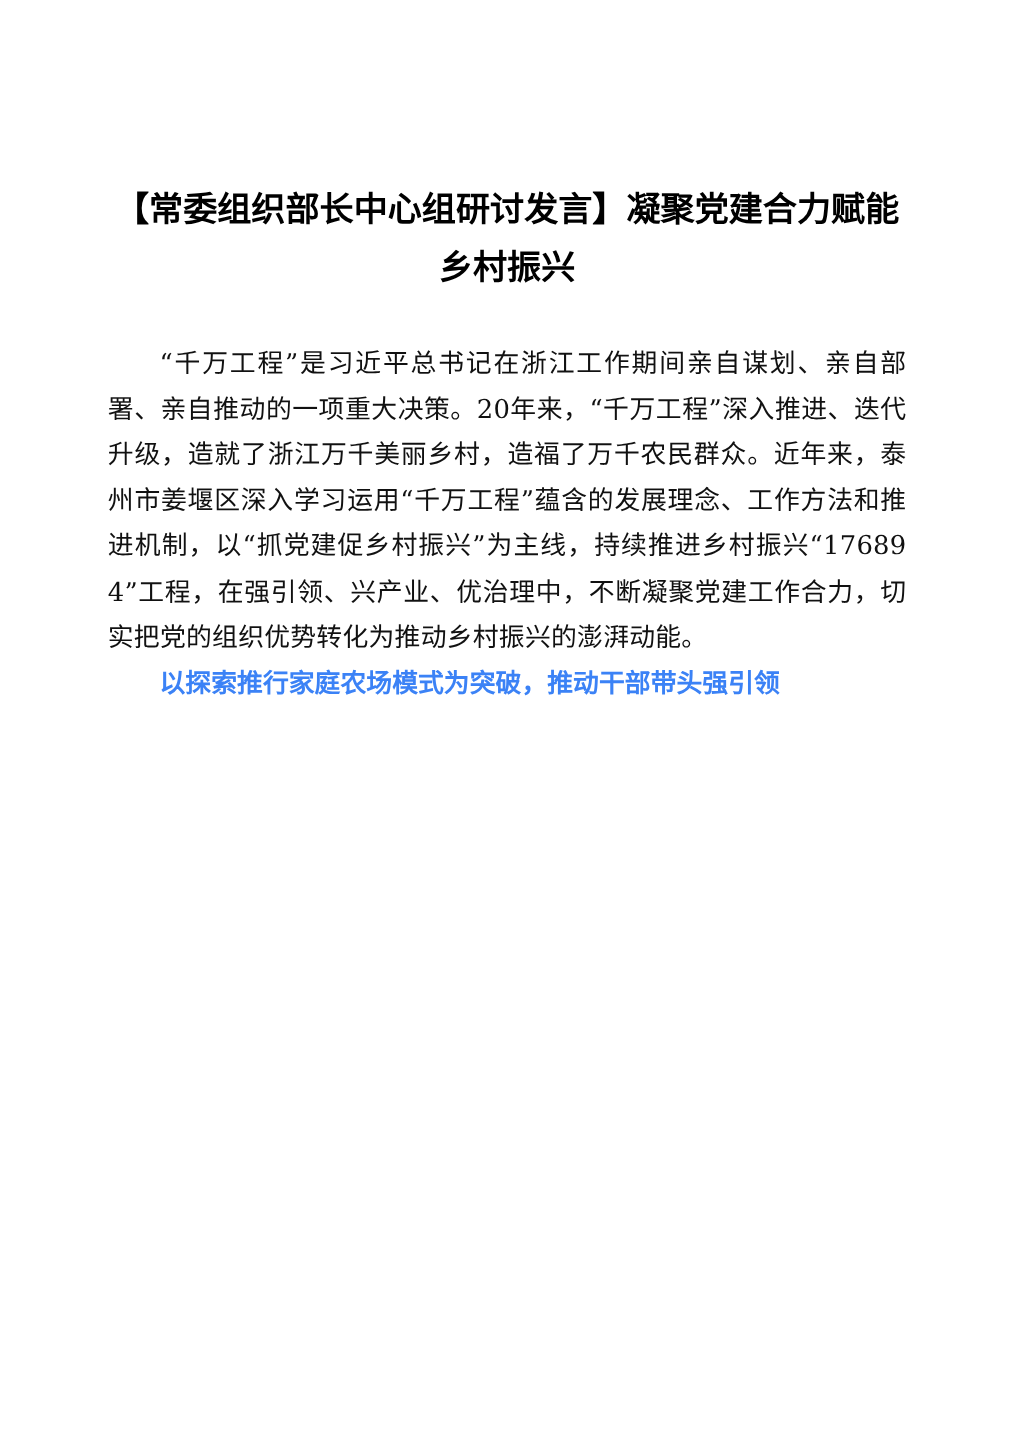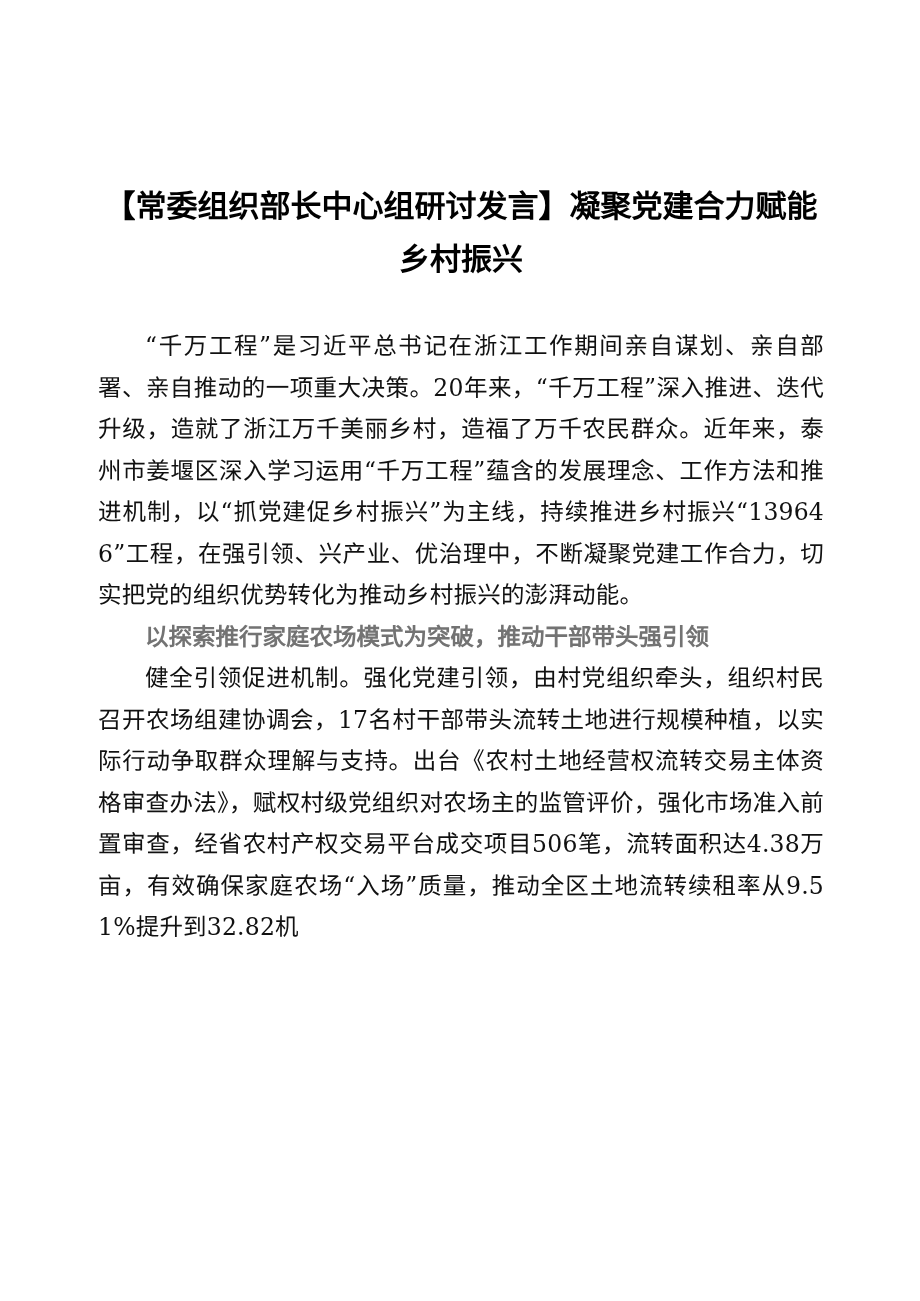--- a/index.html
+++ b/index.html
@@ -15,21 +15,21 @@
     height: 1301px;
     background: #ffffff;
     margin: 0 auto;
     overflow: hidden;
     box-sizing: border-box;
   }
 
   .doc-body {
     position: absolute;
     left: 98px;
-    top: 16px;
+    top: 0;
     width: 726px;
   }
 
   
   .doc-title {
     font-family: "Liberation Sans", "DejaVu Sans", sans-serif;
     font-weight: 700;
     font-size: 31px;
     line-height: 53px;
     color: #000000;
@@ -62,37 +62,36 @@
   .para.tight {
     margin-top: 0;
   }
 
   
   .section-heading {
     font-family: "Liberation Sans", "DejaVu Sans", sans-serif;
     font-weight: 700;
     font-size: 23.5px;
     line-height: 41.5px;
-    color: #737373;
+    color: #3b82f6;
     text-indent: 47px;
     margin: 0;
     text-align: left;
     word-break: break-all;
   }
 </style>
 </head>
 <body>
 
 <div class="page">
   <div class="doc-body">
 
     <h1 class="doc-title">【常委组织部长中心组研讨发言】凝聚党建合力赋能乡村振兴</h1>
 
-    <p class="para first">“千万工程”是习近平总书记在浙江工作期间亲自谋划、亲自部署、亲自推动的一项重大决策。20年来，“千万工程”深入推进、迭代升级，造就了浙江万千美丽乡村，造福了万千农民群众。近年来，泰州市姜堰区深入学习运用“千万工程”蕴含的发展理念、工作方法和推进机制，以“抓党建促乡村振兴”为主线，持续推进乡村振兴“139646”工程，在强引领、兴产业、优治理中，不断凝聚党建工作合力，切实把党的组织优势转化为推动乡村振兴的澎湃动能。</p>
+    <p class="para first">“千万工程”是习近平总书记在浙江工作期间亲自谋划、亲自部署、亲自推动的一项重大决策。20年来，“千万工程”深入推进、迭代升级，造就了浙江万千美丽乡村，造福了万千农民群众。近年来，泰州市姜堰区深入学习运用“千万工程”蕴含的发展理念、工作方法和推进机制，以“抓党建促乡村振兴”为主线，持续推进乡村振兴“176894”工程，在强引领、兴产业、优治理中，不断凝聚党建工作合力，切实把党的组织优势转化为推动乡村振兴的澎湃动能。</p>
 
     <h2 class="section-heading">以探索推行家庭农场模式为突破，推动干部带头强引领</h2>
 
 
-    <p class="para tight">健全引领促进机制。强化党建引领，由村党组织牵头，组织村民召开农场组建协调会，17名村干部带头流转土地进行规模种植，以实际行动争取群众理解与支持。出台《农村土地经营权流转交易主体资格审查办法》，赋权村级党组织对农场主的监管评价，强化市场准入前置审查，经省农村产权交易平台成交项目506笔，流转面积达4.38万亩，有效确保家庭农场“入场”质量，推动全区土地流转续租率从9.51%提升到32.82机</p>
 
 
   </div>
 </div>
 
 </body></html>

